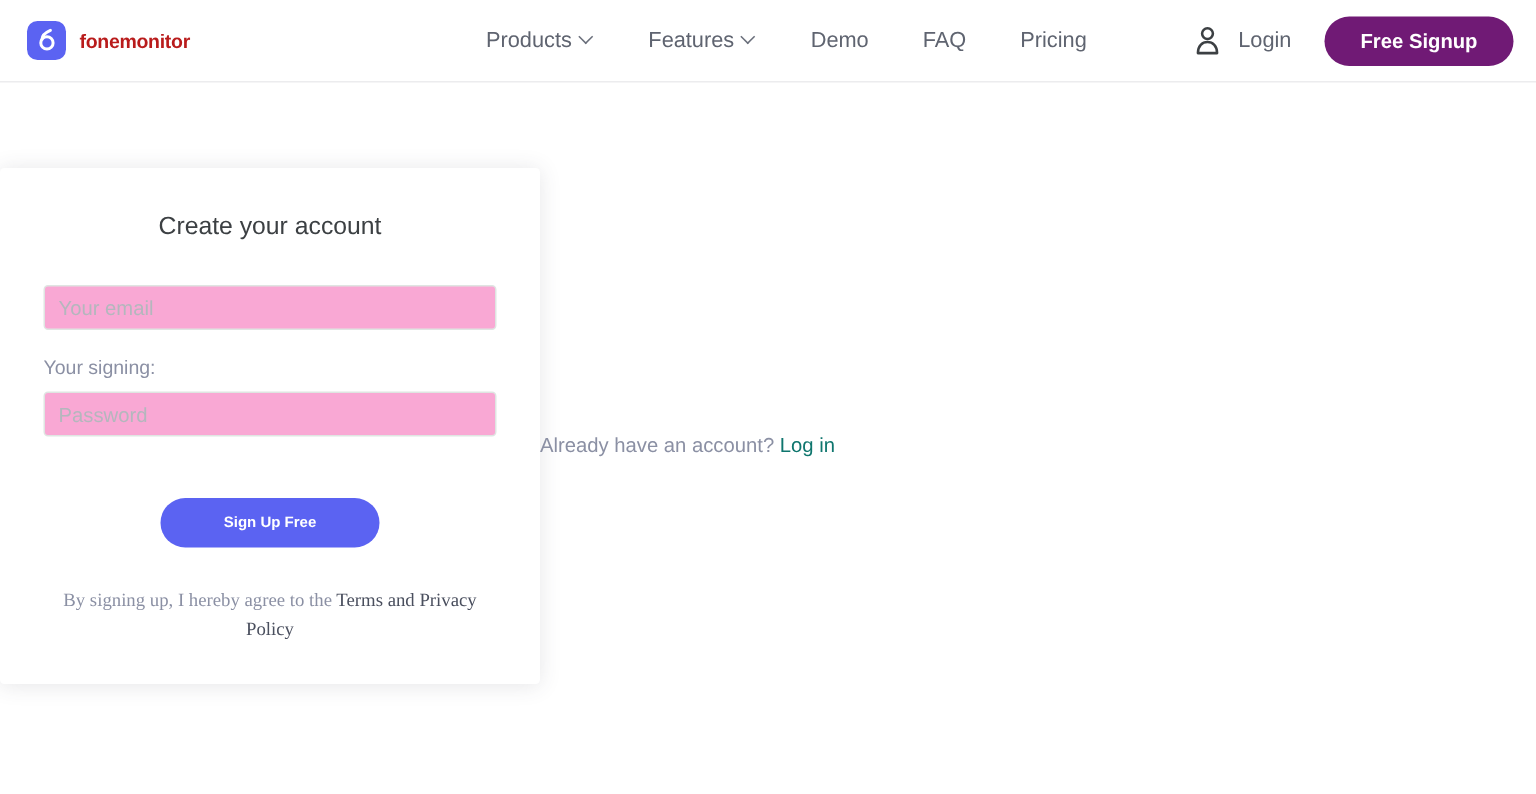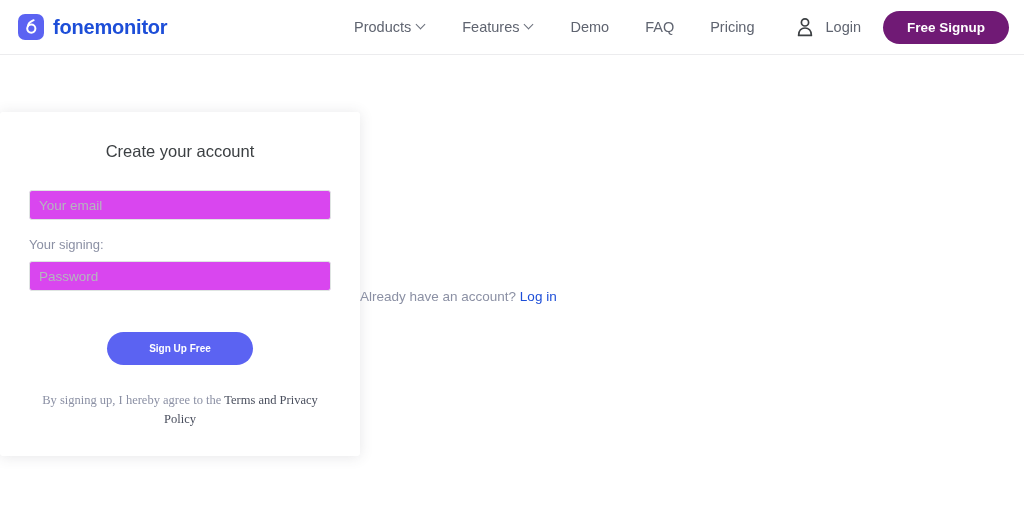--- a/index.html
+++ b/index.html
@@ -42,32 +42,32 @@
     height: 26px;
     border-radius: 7px;
     background: #5b63f2;
     display: flex;
     align-items: center;
     justify-content: center;
     flex: none;
   }
 
   .brand-name {
-    font-size: 20px;
+    font-size: 13px;
     font-weight: bold;
-    color: #1d4ed8;
+    color: #b91c1c;
     letter-spacing: -0.2px;
   }
 
   .main-nav {
     display: flex;
     align-items: center;
     gap: 0px;
     position: absolute;
-    left: 354px;
+    left: 324px;
   }
 
   .nav-item {
     display: flex;
     align-items: center;
     gap: 6px;
     font-size: 14.5px;
     color: #5f6470;
     padding: 6px 18px;
     cursor: pointer;
@@ -166,21 +166,21 @@
   .field-input {
     width: 100%;
     height: 30px;
     border: 1px solid #dfe5e2;
     border-radius: 3px;
     padding: 0 9px;
     font-size: 13.5px;
     color: #3c4043;
     font-family: "Liberation Sans", sans-serif;
     outline: none;
-    background: #d946ef;
+    background: #f9a8d4;
   }
   .field-input::placeholder { color: #b4b7bd; }
 
   .submit-row {
     display: flex;
     justify-content: center;
     margin-top: 41px;
   }
 
   .btn-submit {
@@ -212,21 +212,21 @@
   }
 
   .login-prompt {
     margin-top: 26px;
     text-align: center;
     font-size: 13.5px;
     color: #8b90a4;
   }
 
   .login-prompt-link {
-    color: #1d4ed8;
+    color: #0f766e;
     text-decoration: none;
     cursor: pointer;
   }
 </style>
 </head>
 <body>
 
 <header class="site-header">
 
   <a class="brand">

